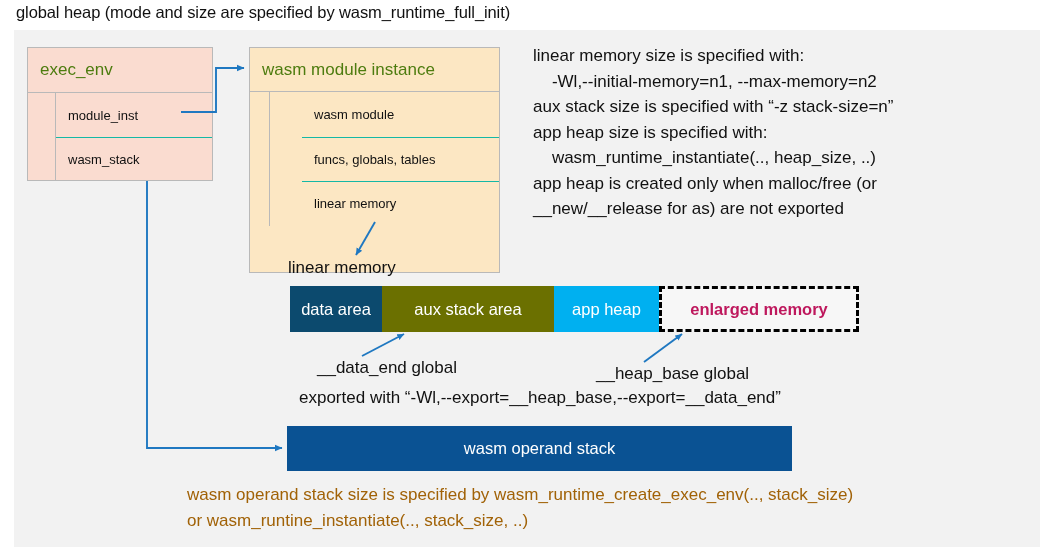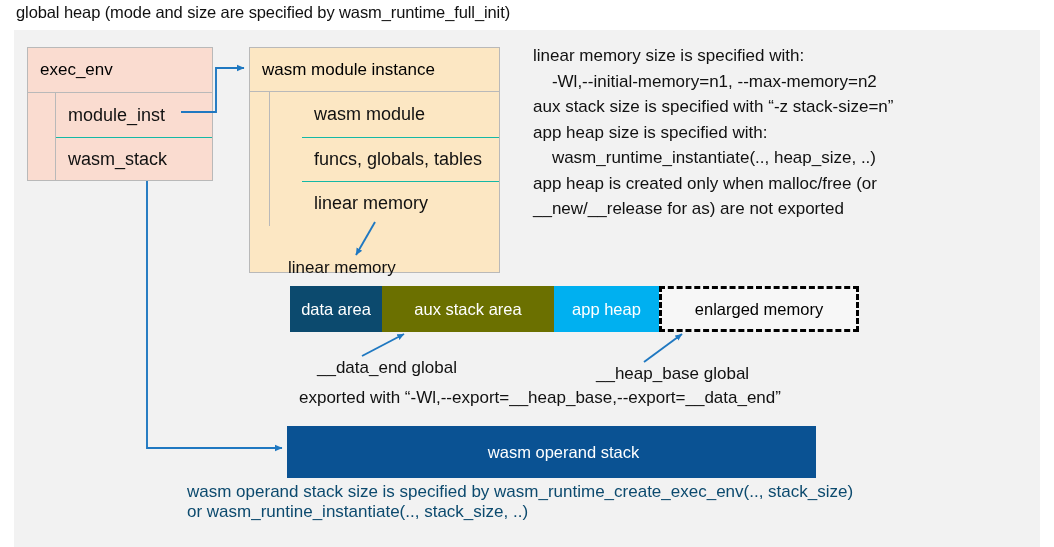--- a/index.html
+++ b/index.html
@@ -41,21 +41,21 @@
     position: absolute;
     border: 1px solid #b9b9b9;
     box-sizing: border-box;
   }
   .struct .hdr {
     box-sizing: border-box;
     border-bottom: 1px solid #b9b9b9;
     display: flex;
     align-items: center;
     font-size: 17px;
-    color: #000000;
+    color: #4d7c0f;
     padding-left: 12px;
   }
   .struct .sub-wrap {
     display: flex;
     box-sizing: border-box;
   }
   .struct .gutter {
     box-sizing: border-box;
     border-right: 1px solid #b9b9b9;
     flex: 0 0 auto;
@@ -63,21 +63,21 @@
   .struct .rows {
     flex: 1 1 auto;
     display: flex;
     flex-direction: column;
     box-sizing: border-box;
   }
   .struct .row {
     box-sizing: border-box;
     display: flex;
     align-items: center;
-    font-size: 18px;
+    font-size: 13px;
     color: #111;
     padding-left: 12px;
   }
   .struct .row + .row {
     border-top: 1px solid #14b8a6;
   }
 
   
   #exec-env {
     left: 27px;
@@ -135,58 +135,58 @@
     display: flex;
     align-items: center;
     justify-content: center;
     color: #ffffff;
     font-size: 16.5px;
     box-sizing: border-box;
     white-space: nowrap;
   }
   #mem-bar .seg.dashed {
     background: #f7f7f7;
-    color: #000000;
+    color: #be185d;
     border: 3px dashed #000000;
+    font-weight: bold;
   }
 
   
   .anno {
     position: absolute;
     font-size: 17px;
     color: #111;
     white-space: nowrap;
   }
   #anno-data-end { left: 317px; top: 358px; }
   #anno-heap-base { left: 596px; top: 364px; }
   #anno-exported { left: 299px; top: 388px; }
 
   
   #operand-stack {
     position: absolute;
     left: 287px;
     top: 426px;
     width: 505px;
-    height: 52px;
+    height: 45px;
     background: #0a5293;
     display: flex;
     align-items: center;
     justify-content: center;
     color: #ffffff;
     font-size: 16.5px;
-    padding-left: 24px;
   }
   #bottom-text {
     position: absolute;
     left: 187px;
     top: 482px;
     width: 850px;
     font-size: 17px;
-    line-height: 20px;
-    color: #0c4a6e;
+    line-height: 26px;
+    color: #a16207;
     white-space: pre;
   }
 
   
   #connectors {
     position: absolute;
     left: 0;
     top: 0;
     width: 1054px;
     height: 547px;

